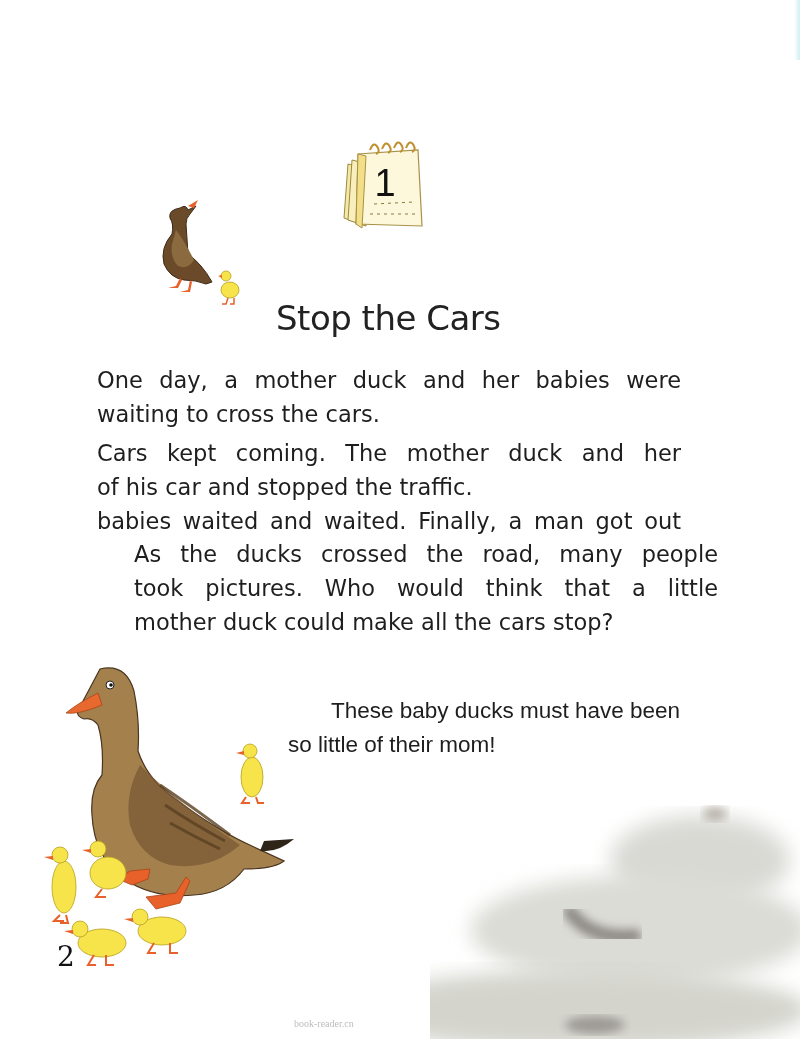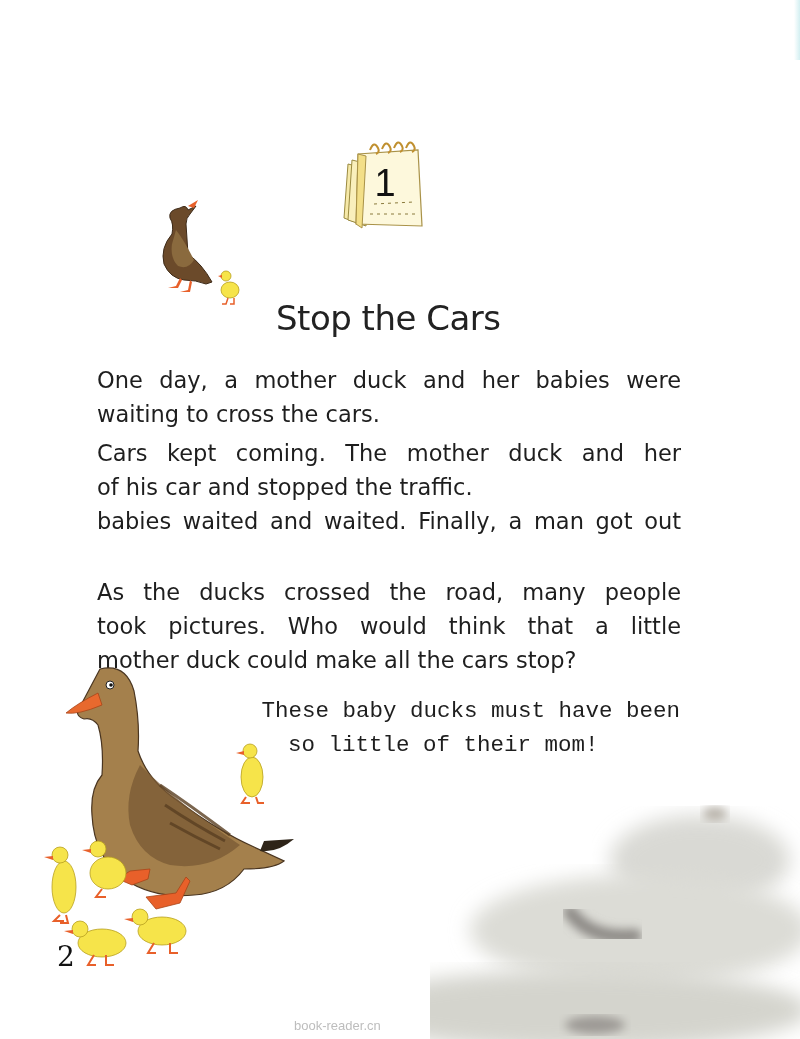--- a/index.html
+++ b/index.html
@@ -28,38 +28,38 @@
   }
   .para {
     position: absolute; left: 97px; width: 584px;
     font-size: 22.5px; line-height: 34px; color: #1e1e1e;
     font-family: "DejaVu Sans", sans-serif; text-align: justify;
   }
   .para .line { display: block; white-space: nowrap; }
   .justify-line { text-align-last: justify; }
   .p1 { top: 343px; margin-top: 20px; }
   .p2 { top: 436px; }
-  .p3 { top: 575px; }
+  .p3 { top: 537px; margin-left: 37px; }
   .p3 .line-c { padding-right: 27px; }
   .p4 {
     position: absolute; top: 694px; left: 250px; width: 430px;
     font-size: 22.5px; line-height: 34px; color: #1e1e1e;
-    font-family: Liberation Mono, monospace;
+    font-family: Liberation Sans, sans-serif;
   }
   .p4 .line { display: block; white-space: nowrap; }
   .p4 .l1 { text-align: right; }
   .p4 .l2 { padding-left: 38px; }
   .big-ducks { position: absolute; left: 30px; top: 665px; width: 290px; height: 310px; }
   .page-number {
     position: absolute; left: 57px; top: 940px;
     font-family: "DejaVu Serif", "Liberation Serif", serif; font-size: 28px; color: #111;
   }
   .watermark {
     position: absolute; left: 250px; top: 1018px;
-    font-family: Liberation Sans, sans-serif; font-size: 13px; color: #bdbdbd; padding-left: 44px;
+    font-family: Liberation Serif, serif; font-size: 10px; color: #bdbdbd; padding-left: 44px;
   }
   .smudge { position: absolute; left: 430px; top: 790px; width: 370px; height: 249px; }
 </style>
 </head>
 <body>
 
 <div class="page">
 
   <div class="right-edge"></div>
 

